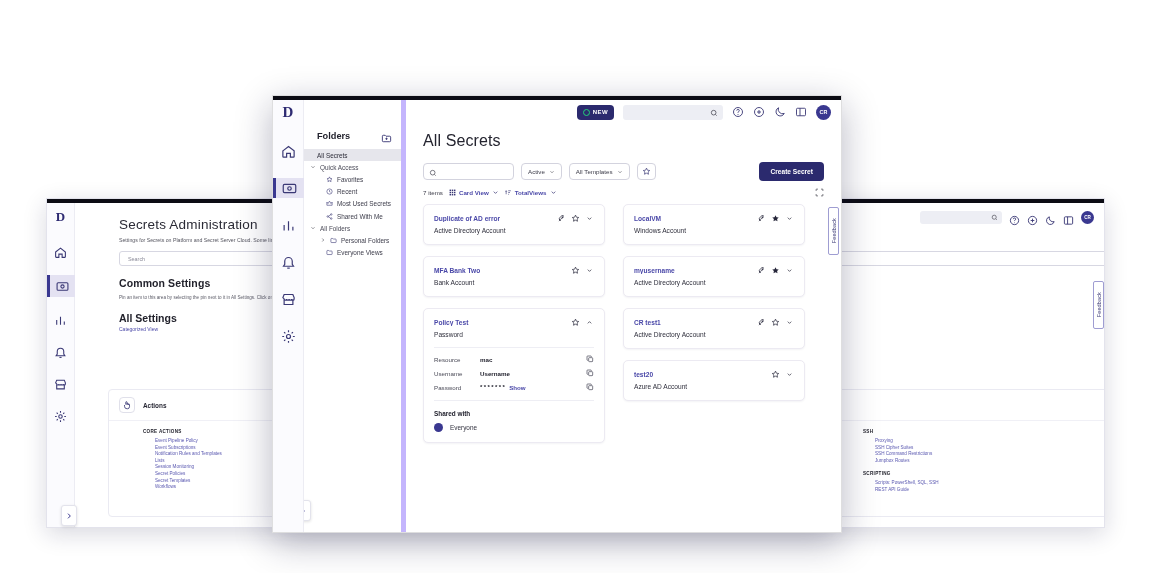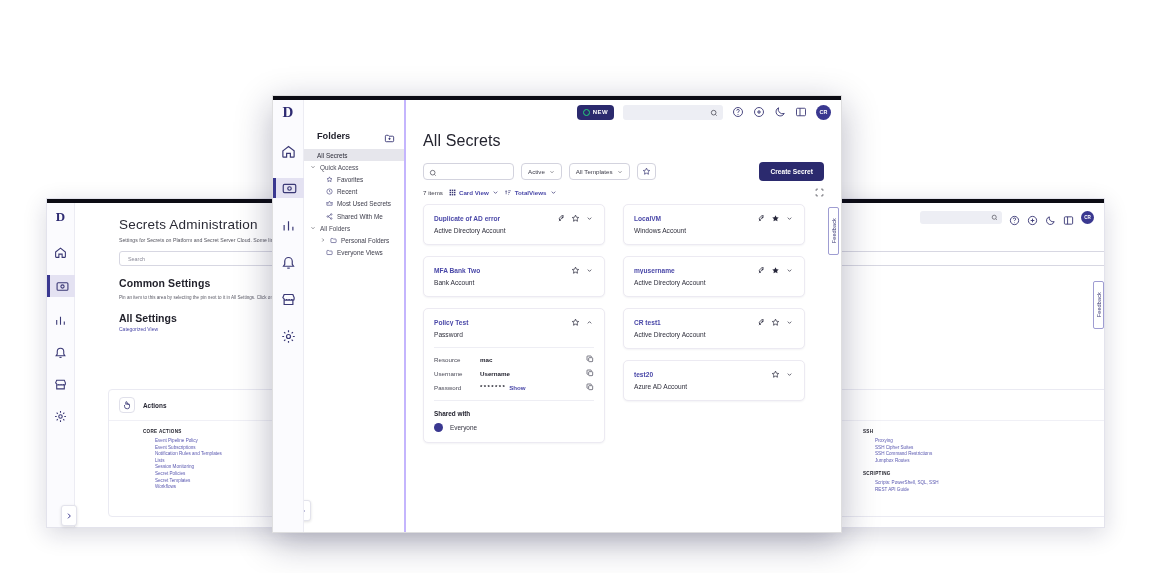--- a/index.html
+++ b/index.html
@@ -90,21 +90,21 @@
     width:31px; flex:0 0 31px; background:#fbfbfe; border-right:1px solid #ececf3;
     padding-top:8px; display:flex; flex-direction:column; align-items:center; gap:17px;
     position:relative; z-index:2;
   }
   .fg-rail .logo{ font-size:15px; font-weight:700; color:#2e2b72; font-family:"Liberation Serif",serif; margin-bottom:3px;}
   .fg-rail .ric{ width:31px; height:20px; display:flex; align-items:center; justify-content:center; color:#3a3875;}
   .fg-rail .ric svg{ width:15px; height:15px; }
   .fg-rail .ric.active{ background:#e4e2f2; border-left:3px solid #3a3890; }
 
   .fg-folders{
-    width:102px; flex:0 0 102px; background:#ffffff; border-right:2px solid #c4b5fd;
+    width:102px; flex:0 0 102px; background:#ffffff; border-right:5px solid #c4b5fd;
     padding-top:34px; position:relative;
   }
   .fold-head{ display:flex; align-items:center; justify-content:space-between; padding:0 9px 0 13px; margin-bottom:8px;}
   .fold-head .t{ font-size:9.2px; font-weight:700; color:#23232e; }
   .fold-head .ad{ width:11px;height:11px;color:#3a3875;}
   .fold-head .ad svg{width:11px;height:11px;}
 
   .f-row{ display:flex; align-items:center; gap:4px; font-size:6.4px; color:#3c3c4a;
           padding:2.6px 6px 2.6px 13px; white-space:nowrap; }
   .f-row.sel{ background:#e6e6ec; color:#2c2c38; }

